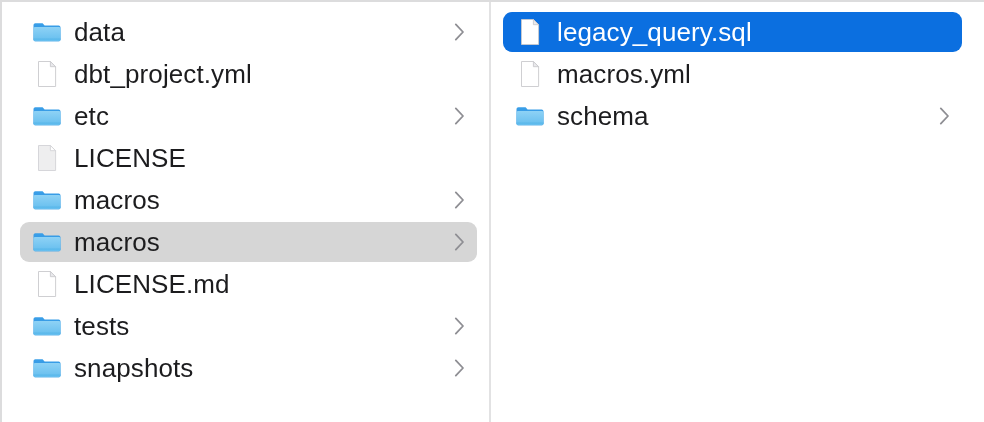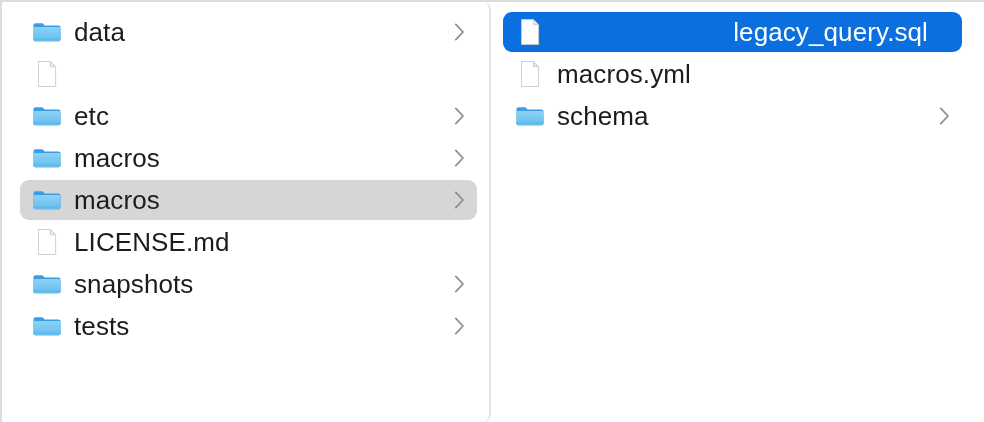--- a/index.html
+++ b/index.html
@@ -27,21 +27,20 @@
     flex-direction: row;
   }
 
   .column {
     position: relative;
     height: 100%;
     background: #ffffff;
     box-sizing: border-box;
     overflow: hidden;
     padding-top: 8px;
-    border-radius: 8px;
   }
   .column.col-0 {
     width: 489px;
     border-right: 2px solid #e2e2e3;
   }
   .column.col-1 {
     width: 493px;
   }
 
   .row {
@@ -83,21 +82,20 @@
     font-size: 26px;
     line-height: 30px;
     color: #1c1c1e;
     white-space: nowrap;
     overflow: hidden;
     text-overflow: ellipsis;
     letter-spacing: 0.1px;
   }
   .row.selected-active .row-label {
     color: #ffffff;
-    text-align: right;
   }
 
   .row-chevron {
     flex: 0 0 auto;
     width: 16px;
     height: 24px;
     display: flex;
     align-items: center;
     justify-content: center;
     margin-left: 8px;
@@ -135,20 +133,21 @@
     </svg>
         </span>
       </div>
       <div class="row">
         <span class="row-icon">
     <svg width="30" height="30" viewBox="0 0 30 30" xmlns="http://www.w3.org/2000/svg">
       <path d="M6.5 2.5 L18.4 2.5 L23.6 7.7 L23.6 27.5 L6.5 27.5 Z" fill="#ffffff" stroke="#c9c9cd" stroke-width="0.9" stroke-linejoin="round"></path>
       <path d="M18.4 2.5 L23.6 7.7 L18.4 7.7 Z" fill="#e9e9ec" stroke="#c9c9cd" stroke-width="0.9" stroke-linejoin="round"></path>
     </svg>
         </span>
+        <span class="row-label">dbt_project.yml</span>
         <span class="row-chevron hidden">
     <svg width="11" height="18" viewBox="0 0 11 18" xmlns="http://www.w3.org/2000/svg">
       <path d="M1.8 1.4 L9 9 L1.8 16.6" fill="none" stroke="#8e8e93" stroke-width="1.8" stroke-linecap="round" stroke-linejoin="round"></path>
     </svg>
         </span>
       </div>
       <div class="row">
         <span class="row-icon">
     <svg width="30" height="30" viewBox="0 0 30 30" xmlns="http://www.w3.org/2000/svg">
       <defs>
@@ -161,20 +160,34 @@
           <stop offset="1" stop-color="#64bdee"></stop>
         </linearGradient>
       </defs>
       <path d="M1.5 8.2 C1.5 7.1 2.3 6.3 3.4 6.3 L10.6 6.3 L12.6 8.6 L26.6 8.6 C27.7 8.6 28.5 9.4 28.5 10.5 L28.5 22.4 C28.5 23.5 27.7 24.3 26.6 24.3 L3.4 24.3 C2.3 24.3 1.5 23.5 1.5 22.4 Z" fill="url(#fback)"></path>
       <path d="M1.5 11.6 C1.5 10.7 2.3 10.0 3.3 10.0 L26.7 10.0 C27.7 10.0 28.5 10.7 28.5 11.6 L28.5 22.6 C28.5 23.5 27.7 24.3 26.7 24.3 L3.3 24.3 C2.3 24.3 1.5 23.5 1.5 22.6 Z" fill="url(#ffront)"></path>
       <rect x="1.5" y="21.4" width="27" height="1.4" fill="#4fb2e8" opacity="0.55"></rect>
     </svg>
         </span>
         <span class="row-label">etc</span>
         <span class="row-chevron">
+    <svg width="11" height="18" viewBox="0 0 11 18" xmlns="http://www.w3.org/2000/svg">
+      <path d="M1.8 1.4 L9 9 L1.8 16.6" fill="none" stroke="#8e8e93" stroke-width="1.8" stroke-linecap="round" stroke-linejoin="round"></path>
+    </svg>
+        </span>
+      </div>
+      <div class="row">
+        <span class="row-icon">
+    <svg width="30" height="30" viewBox="0 0 30 30" xmlns="http://www.w3.org/2000/svg">
+      <path d="M6.5 2.5 L18.4 2.5 L23.6 7.7 L23.6 27.5 L6.5 27.5 Z" fill="#eeeeef" stroke="#d2d2d6" stroke-width="0.9" stroke-linejoin="round"></path>
+      <path d="M18.4 2.5 L23.6 7.7 L18.4 7.7 Z" fill="#ffffff" stroke="#d2d2d6" stroke-width="0.9" stroke-linejoin="round"></path>
+    </svg>
+        </span>
+        <span class="row-label">LICENSE</span>
+        <span class="row-chevron hidden">
     <svg width="11" height="18" viewBox="0 0 11 18" xmlns="http://www.w3.org/2000/svg">
       <path d="M1.8 1.4 L9 9 L1.8 16.6" fill="none" stroke="#8e8e93" stroke-width="1.8" stroke-linecap="round" stroke-linejoin="round"></path>
     </svg>
         </span>
       </div>
       <div class="row">
         <span class="row-icon">
     <svg width="30" height="30" viewBox="0 0 30 30" xmlns="http://www.w3.org/2000/svg">
       <defs>
         <linearGradient id="fback" x1="0" y1="0" x2="0" y2="1">
@@ -248,46 +261,46 @@
         <linearGradient id="ffront" x1="0" y1="0" x2="0" y2="1">
           <stop offset="0" stop-color="#8ed2f5"></stop>
           <stop offset="1" stop-color="#64bdee"></stop>
         </linearGradient>
       </defs>
       <path d="M1.5 8.2 C1.5 7.1 2.3 6.3 3.4 6.3 L10.6 6.3 L12.6 8.6 L26.6 8.6 C27.7 8.6 28.5 9.4 28.5 10.5 L28.5 22.4 C28.5 23.5 27.7 24.3 26.6 24.3 L3.4 24.3 C2.3 24.3 1.5 23.5 1.5 22.4 Z" fill="url(#fback)"></path>
       <path d="M1.5 11.6 C1.5 10.7 2.3 10.0 3.3 10.0 L26.7 10.0 C27.7 10.0 28.5 10.7 28.5 11.6 L28.5 22.6 C28.5 23.5 27.7 24.3 26.7 24.3 L3.3 24.3 C2.3 24.3 1.5 23.5 1.5 22.6 Z" fill="url(#ffront)"></path>
       <rect x="1.5" y="21.4" width="27" height="1.4" fill="#4fb2e8" opacity="0.55"></rect>
     </svg>
         </span>
+        <span class="row-label">tests</span>
+        <span class="row-chevron">
+    <svg width="11" height="18" viewBox="0 0 11 18" xmlns="http://www.w3.org/2000/svg">
+      <path d="M1.8 1.4 L9 9 L1.8 16.6" fill="none" stroke="#8e8e93" stroke-width="1.8" stroke-linecap="round" stroke-linejoin="round"></path>
+    </svg>
+        </span>
+      </div>
+      <div class="row">
+        <span class="row-icon">
+    <svg width="30" height="30" viewBox="0 0 30 30" xmlns="http://www.w3.org/2000/svg">
+      <defs>
+        <linearGradient id="fback" x1="0" y1="0" x2="0" y2="1">
+          <stop offset="0" stop-color="#3a9fe8"></stop>
+          <stop offset="1" stop-color="#2b8edd"></stop>
+        </linearGradient>
+        <linearGradient id="ffront" x1="0" y1="0" x2="0" y2="1">
+          <stop offset="0" stop-color="#8ed2f5"></stop>
+          <stop offset="1" stop-color="#64bdee"></stop>
+        </linearGradient>
+      </defs>
+      <path d="M1.5 8.2 C1.5 7.1 2.3 6.3 3.4 6.3 L10.6 6.3 L12.6 8.6 L26.6 8.6 C27.7 8.6 28.5 9.4 28.5 10.5 L28.5 22.4 C28.5 23.5 27.7 24.3 26.6 24.3 L3.4 24.3 C2.3 24.3 1.5 23.5 1.5 22.4 Z" fill="url(#fback)"></path>
+      <path d="M1.5 11.6 C1.5 10.7 2.3 10.0 3.3 10.0 L26.7 10.0 C27.7 10.0 28.5 10.7 28.5 11.6 L28.5 22.6 C28.5 23.5 27.7 24.3 26.7 24.3 L3.3 24.3 C2.3 24.3 1.5 23.5 1.5 22.6 Z" fill="url(#ffront)"></path>
+      <rect x="1.5" y="21.4" width="27" height="1.4" fill="#4fb2e8" opacity="0.55"></rect>
+    </svg>
+        </span>
         <span class="row-label">snapshots</span>
-        <span class="row-chevron">
-    <svg width="11" height="18" viewBox="0 0 11 18" xmlns="http://www.w3.org/2000/svg">
-      <path d="M1.8 1.4 L9 9 L1.8 16.6" fill="none" stroke="#8e8e93" stroke-width="1.8" stroke-linecap="round" stroke-linejoin="round"></path>
-    </svg>
-        </span>
-      </div>
-      <div class="row">
-        <span class="row-icon">
-    <svg width="30" height="30" viewBox="0 0 30 30" xmlns="http://www.w3.org/2000/svg">
-      <defs>
-        <linearGradient id="fback" x1="0" y1="0" x2="0" y2="1">
-          <stop offset="0" stop-color="#3a9fe8"></stop>
-          <stop offset="1" stop-color="#2b8edd"></stop>
-        </linearGradient>
-        <linearGradient id="ffront" x1="0" y1="0" x2="0" y2="1">
-          <stop offset="0" stop-color="#8ed2f5"></stop>
-          <stop offset="1" stop-color="#64bdee"></stop>
-        </linearGradient>
-      </defs>
-      <path d="M1.5 8.2 C1.5 7.1 2.3 6.3 3.4 6.3 L10.6 6.3 L12.6 8.6 L26.6 8.6 C27.7 8.6 28.5 9.4 28.5 10.5 L28.5 22.4 C28.5 23.5 27.7 24.3 26.6 24.3 L3.4 24.3 C2.3 24.3 1.5 23.5 1.5 22.4 Z" fill="url(#fback)"></path>
-      <path d="M1.5 11.6 C1.5 10.7 2.3 10.0 3.3 10.0 L26.7 10.0 C27.7 10.0 28.5 10.7 28.5 11.6 L28.5 22.6 C28.5 23.5 27.7 24.3 26.7 24.3 L3.3 24.3 C2.3 24.3 1.5 23.5 1.5 22.6 Z" fill="url(#ffront)"></path>
-      <rect x="1.5" y="21.4" width="27" height="1.4" fill="#4fb2e8" opacity="0.55"></rect>
-    </svg>
-        </span>
-        <span class="row-label">tests</span>
         <span class="row-chevron">
     <svg width="11" height="18" viewBox="0 0 11 18" xmlns="http://www.w3.org/2000/svg">
       <path d="M1.8 1.4 L9 9 L1.8 16.6" fill="none" stroke="#8e8e93" stroke-width="1.8" stroke-linecap="round" stroke-linejoin="round"></path>
     </svg>
         </span>
       </div>
     </div>
   <div class="column col-1">
       <div class="row selected-active">
         <span class="row-icon">

